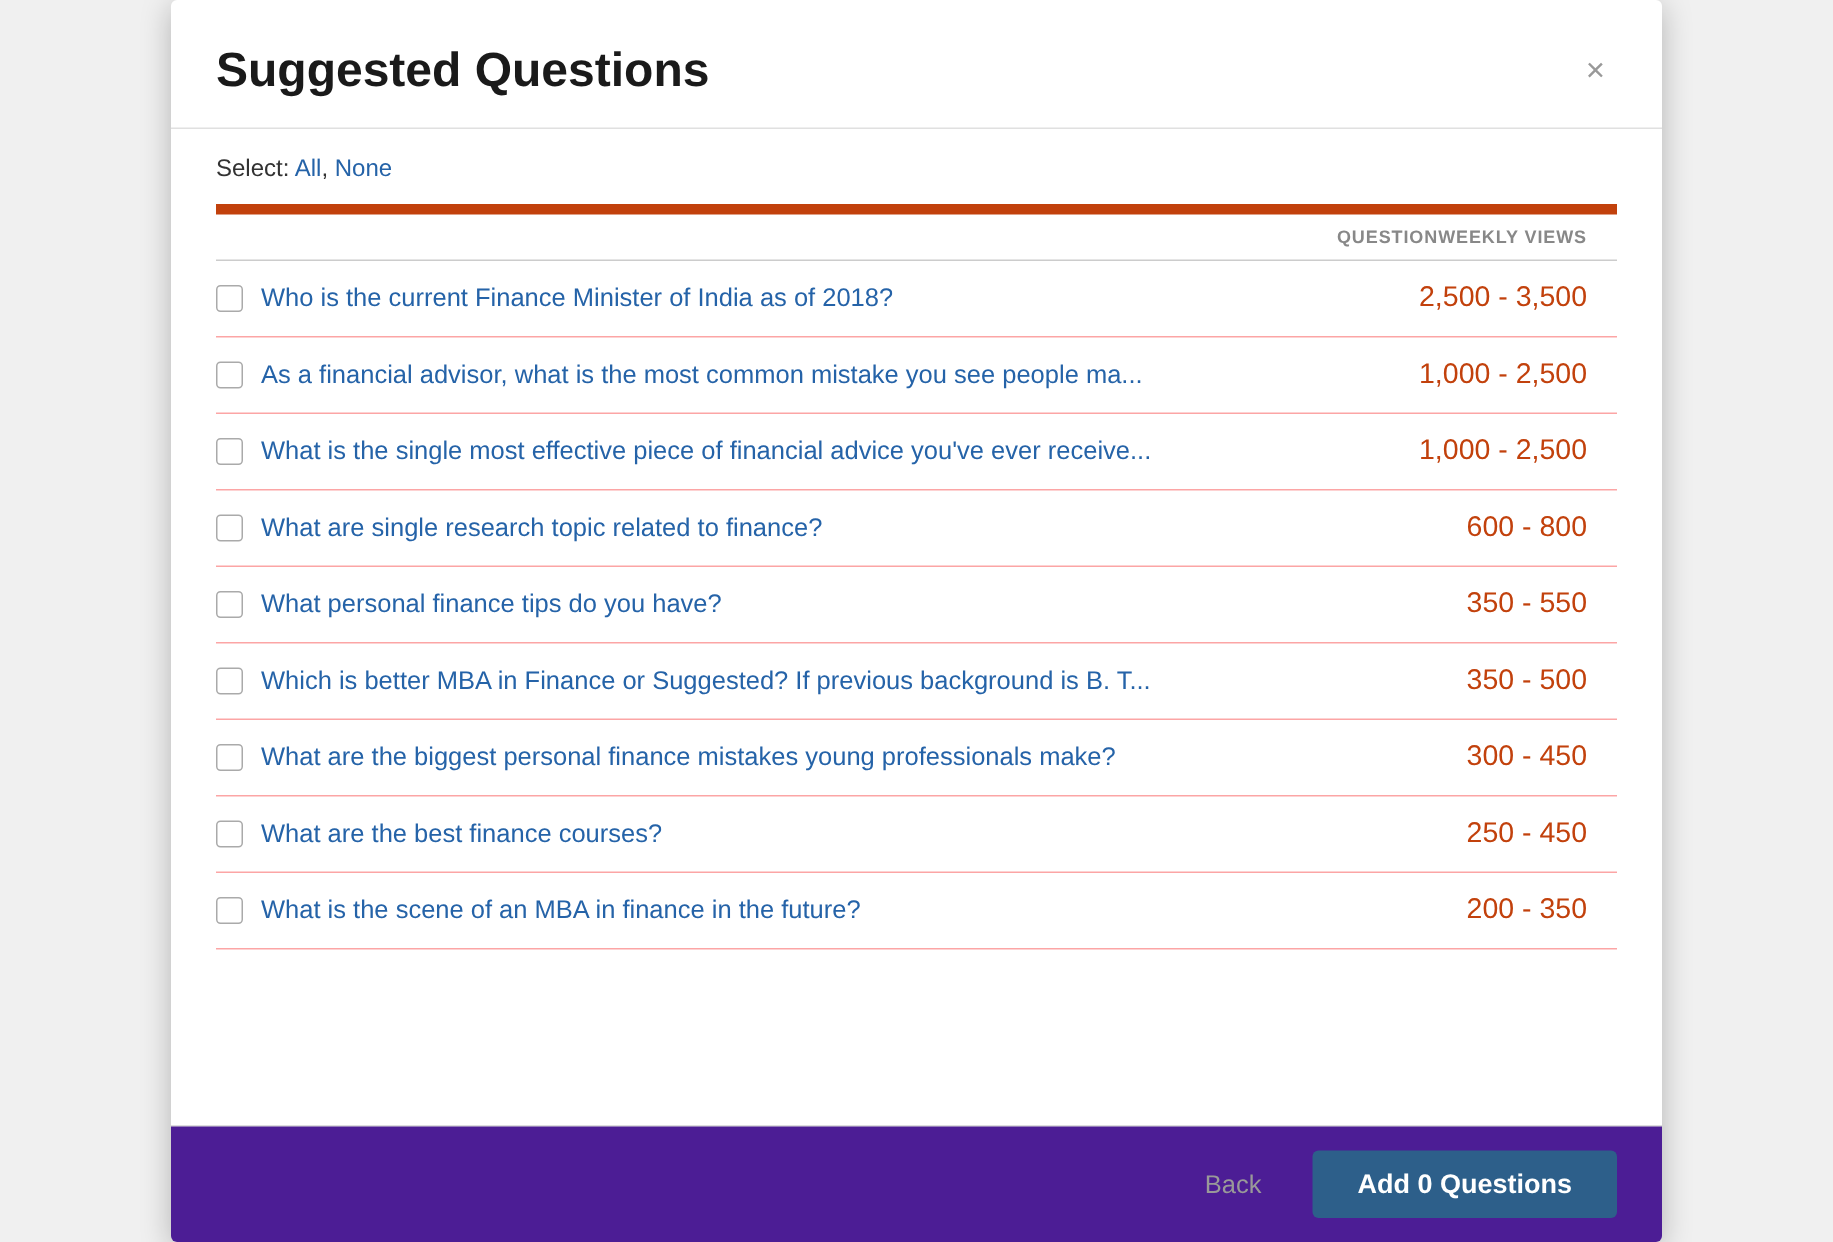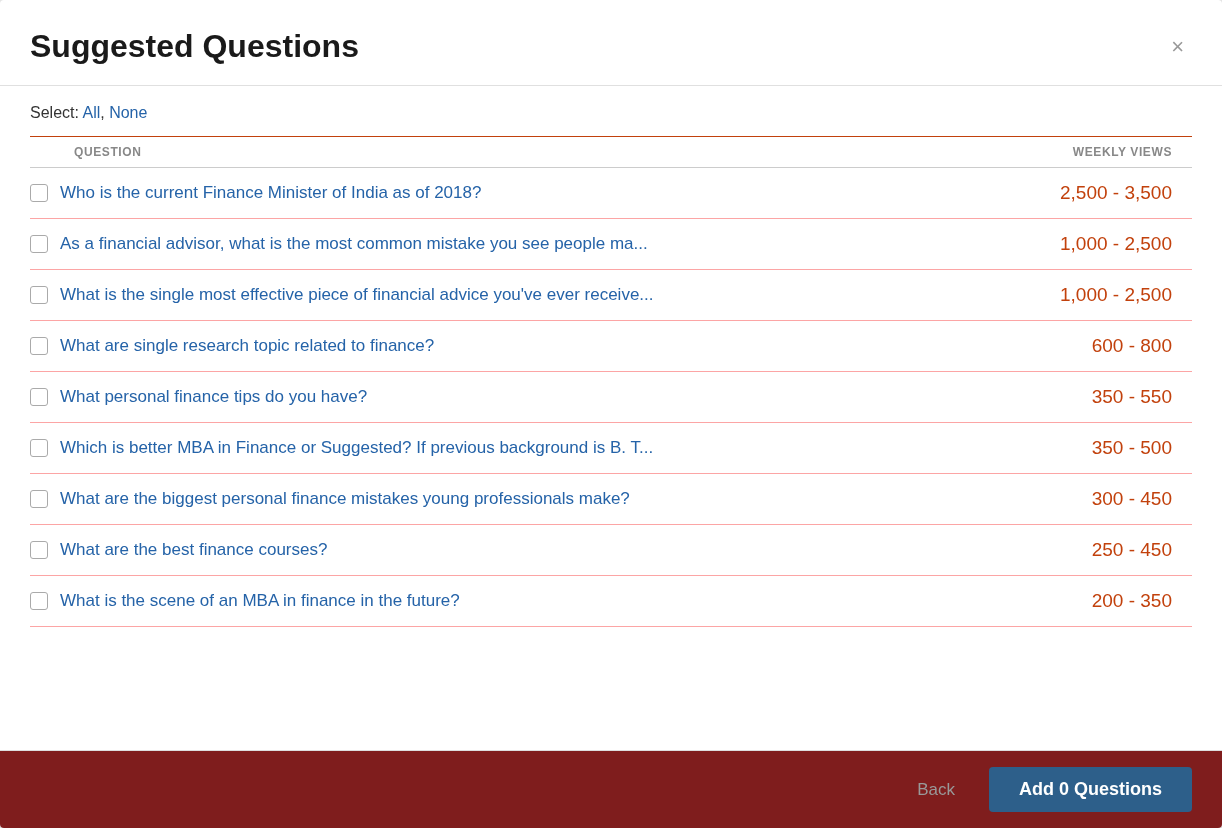--- a/index.html
+++ b/index.html
@@ -12,21 +12,21 @@
       background: #f0f0f0;
       display: flex;
       align-items: center;
       justify-content: center;
       min-height: 100vh;
       font-family: -apple-system, BlinkMacSystemFont, "Segoe UI", Helvetica, Arial, sans-serif;
     }
 
     .modal {
       background: #ffffff;
-      width: 1222px;
+      width: 994px;
       height: 828px;
       border-radius: 4px;
       box-shadow: 0 4px 20px rgba(0,0,0,0.25);
       display: flex;
       flex-direction: column;
       overflow: hidden;
       position: relative;
     }
 
     .modal-header {
@@ -73,24 +73,24 @@
     }
 
     .select-row .link {
       color: #2563a8;
       cursor: pointer;
       text-decoration: none;
     }
 
     .table-header {
       display: flex;
-      justify-content: space-between;
+      justify-content: flex-end;
       padding: 8px 0 8px 44px;
       border-bottom: 1px solid #ccc;
-      border-top: 1px solid #c2410c;
+      border-top: 7px solid #c2410c;
     }
 
     .col-question {
       font-size: 12px;
       font-weight: 600;
       color: #888;
       letter-spacing: 0.05em;
       text-transform: uppercase;
     }
 
@@ -160,21 +160,21 @@
       text-align: right;
       min-width: 150px;
       flex-shrink: 0;
     }
 
     .modal-footer {
       display: flex;
       align-items: center;
       justify-content: flex-end;
       padding: 16px 30px;
-      background: #7f1d1d;
+      background: #4c1d95;
       border-top: 1px solid #ddd;
       gap: 16px;
     }
 
     .back-button {
       background: none;
       border: none;
       font-size: 17px;
       color: #999;
       cursor: pointer;

